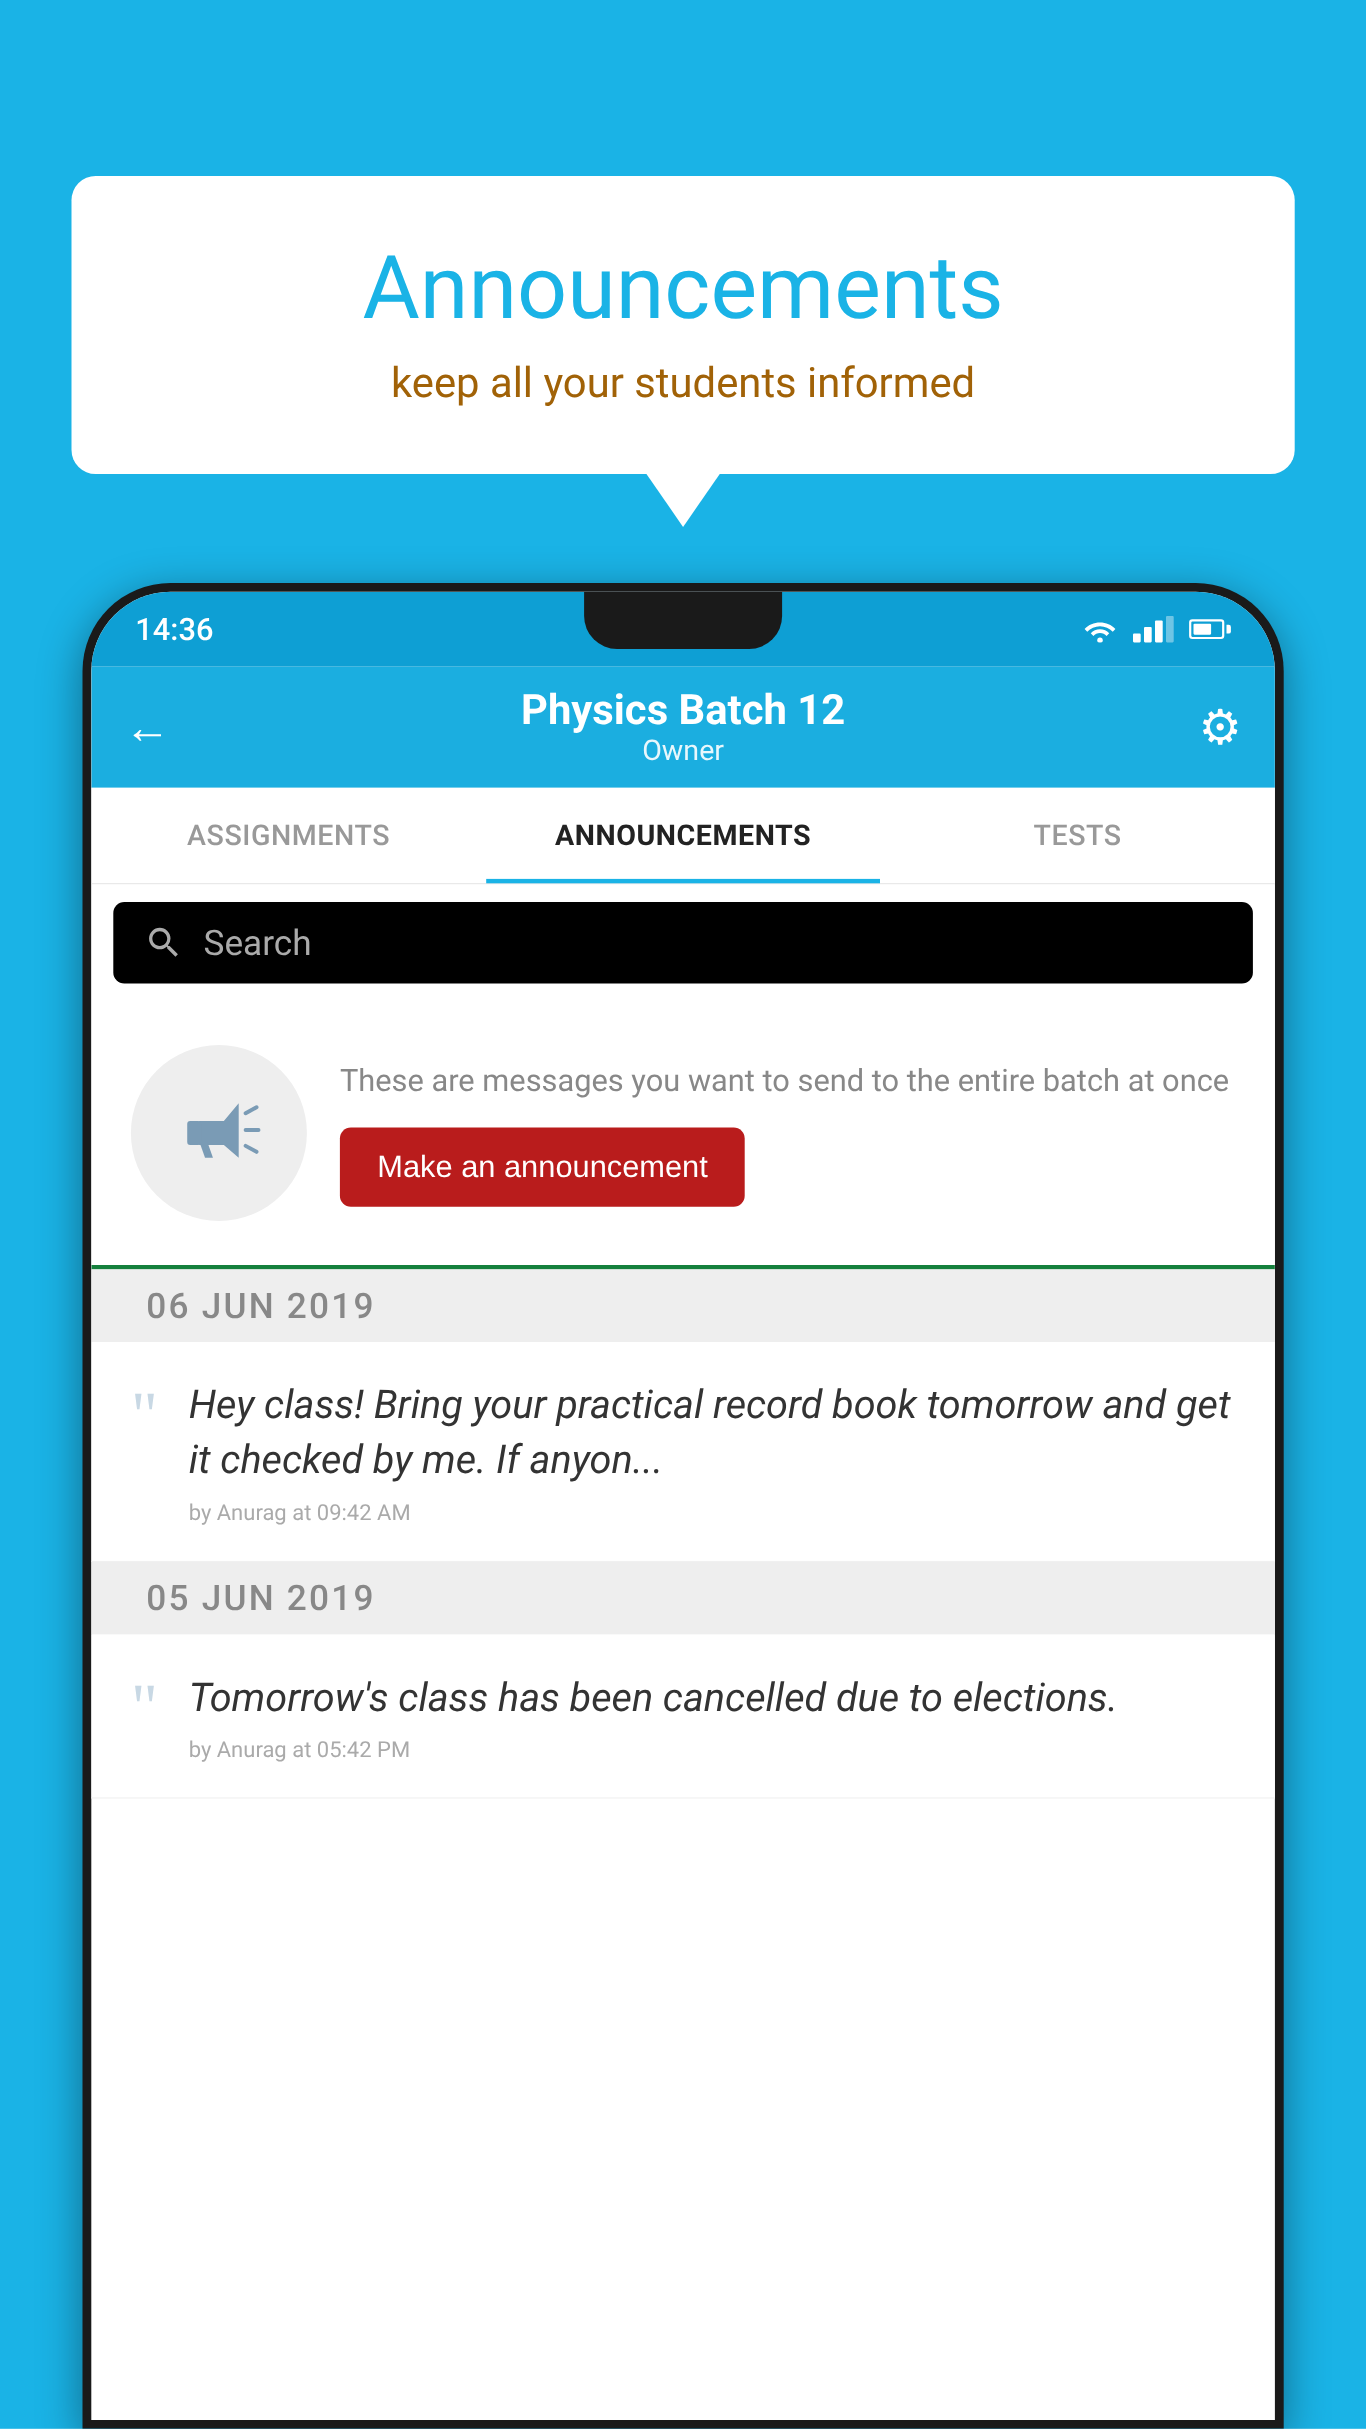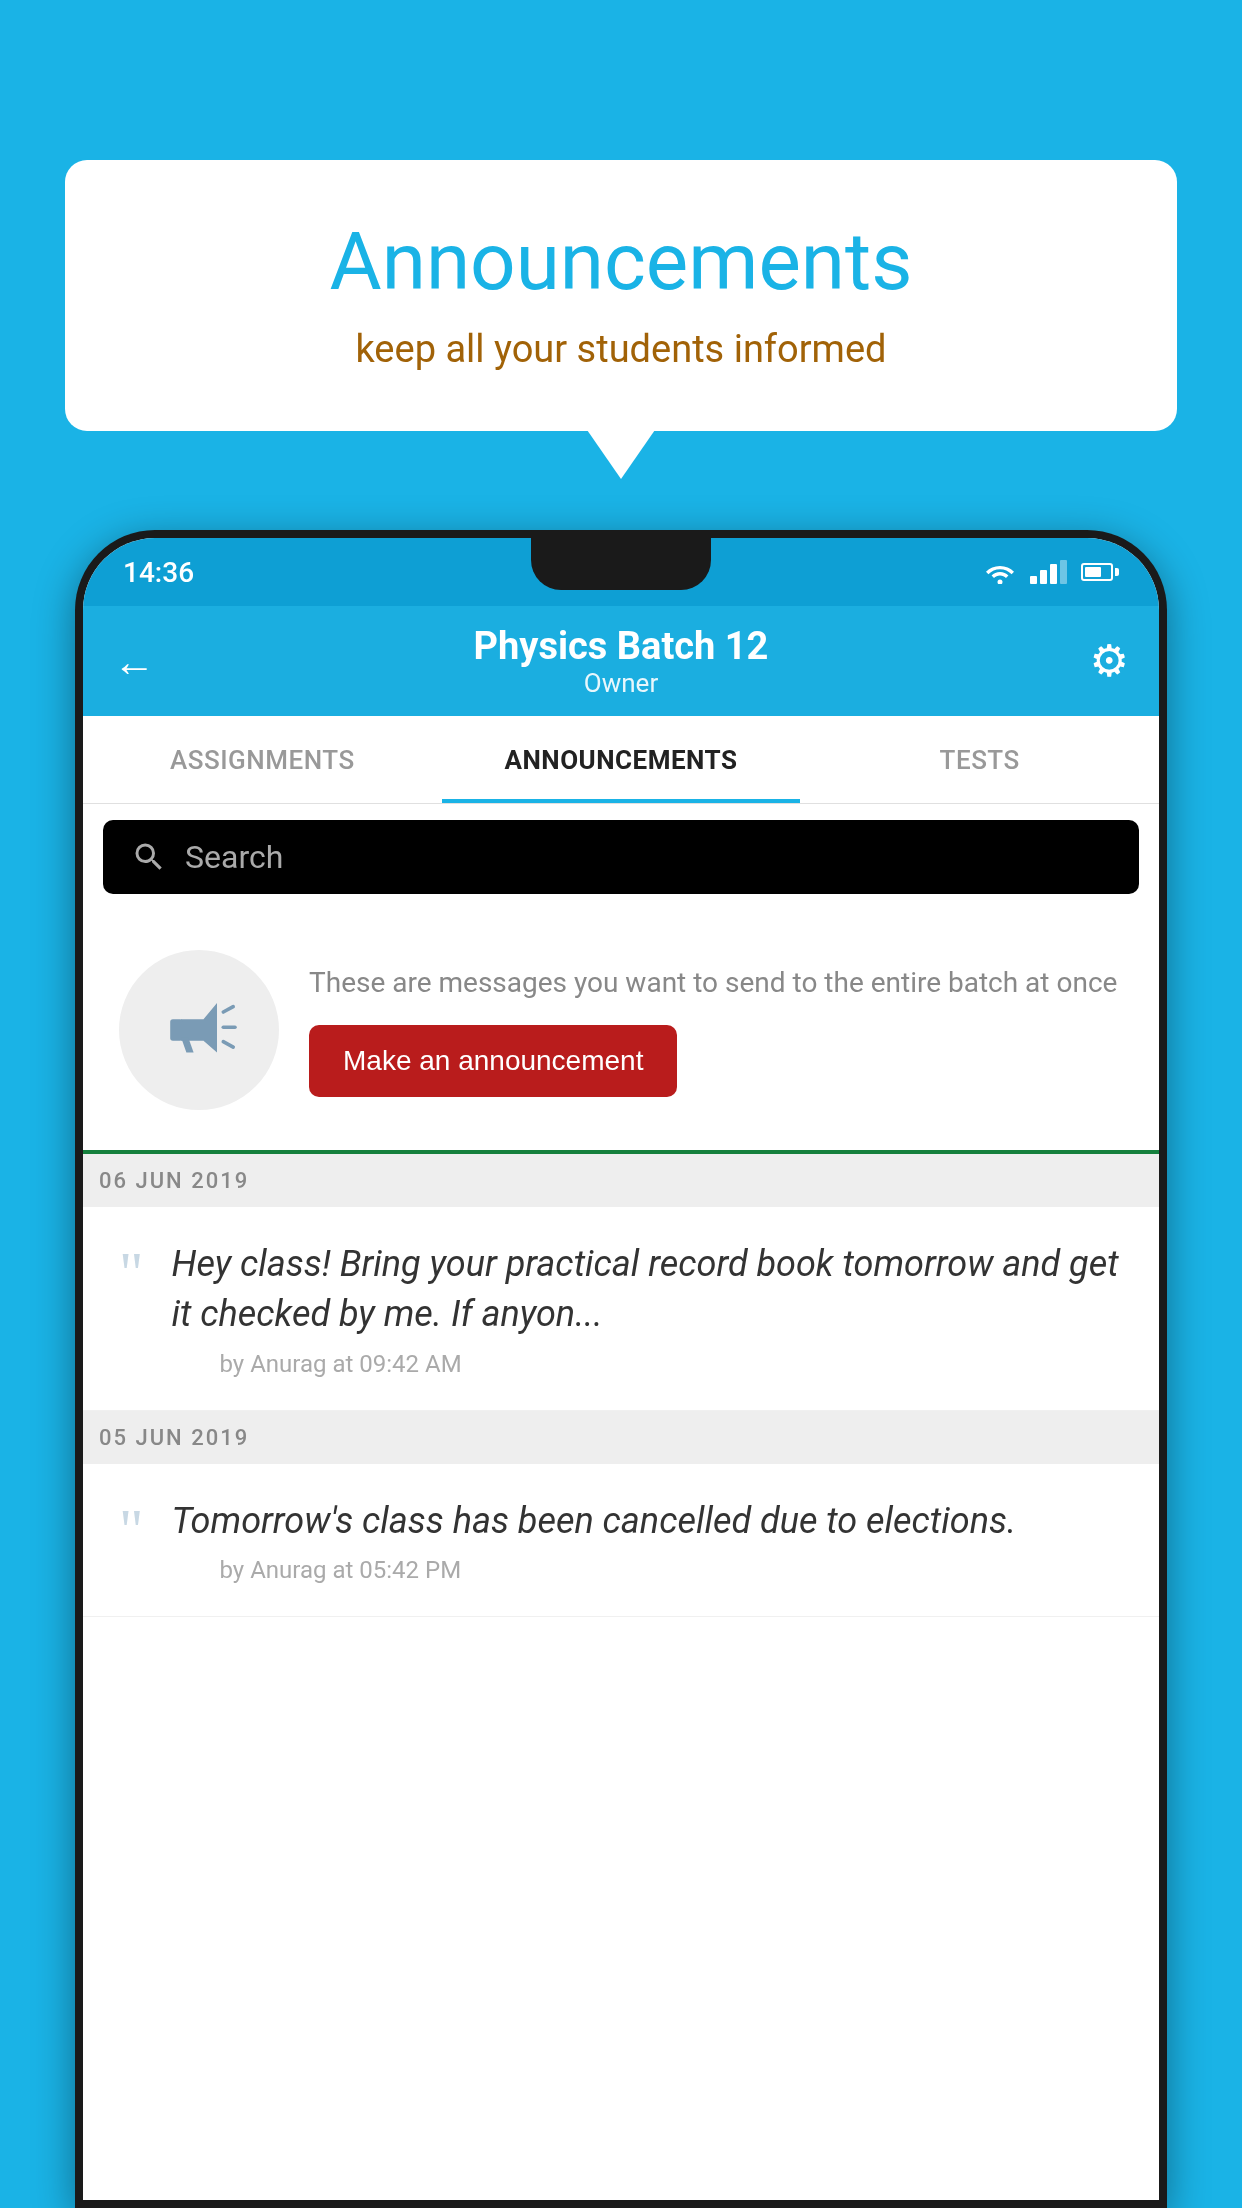--- a/index.html
+++ b/index.html
@@ -295,22 +295,22 @@
       border-radius: 10px;
       padding: 20px 34px;
       font-size: 28px;
       cursor: pointer;
       font-weight: 500;
     }
 
     
     .date-separator {
       background: #eeeeee;
-      padding: 14px 16px;
-      font-size: 22px;
+      padding: 14px 50px;
+      font-size: 32px;
       color: #888;
       letter-spacing: 2px;
       font-weight: 500;
     }
 
     
     .announcement-item {
       background: white;
       padding: 32px 36px;
       display: flex;
@@ -334,23 +334,22 @@
 
     .announcement-message {
       font-size: 36px;
       color: #333;
       font-style: italic;
       line-height: 1.4;
       margin-bottom: 10px;
     }
 
     .announcement-meta {
-      font-size: 24px;
+      font-size: 20px;
       color: #aaa;
-      margin-left: 48px;
     }
 
     .phone-content-wrapper {
       display: flex;
       flex-direction: column;
       height: 100%;
     }
   </style>
 </head>
 <body>

